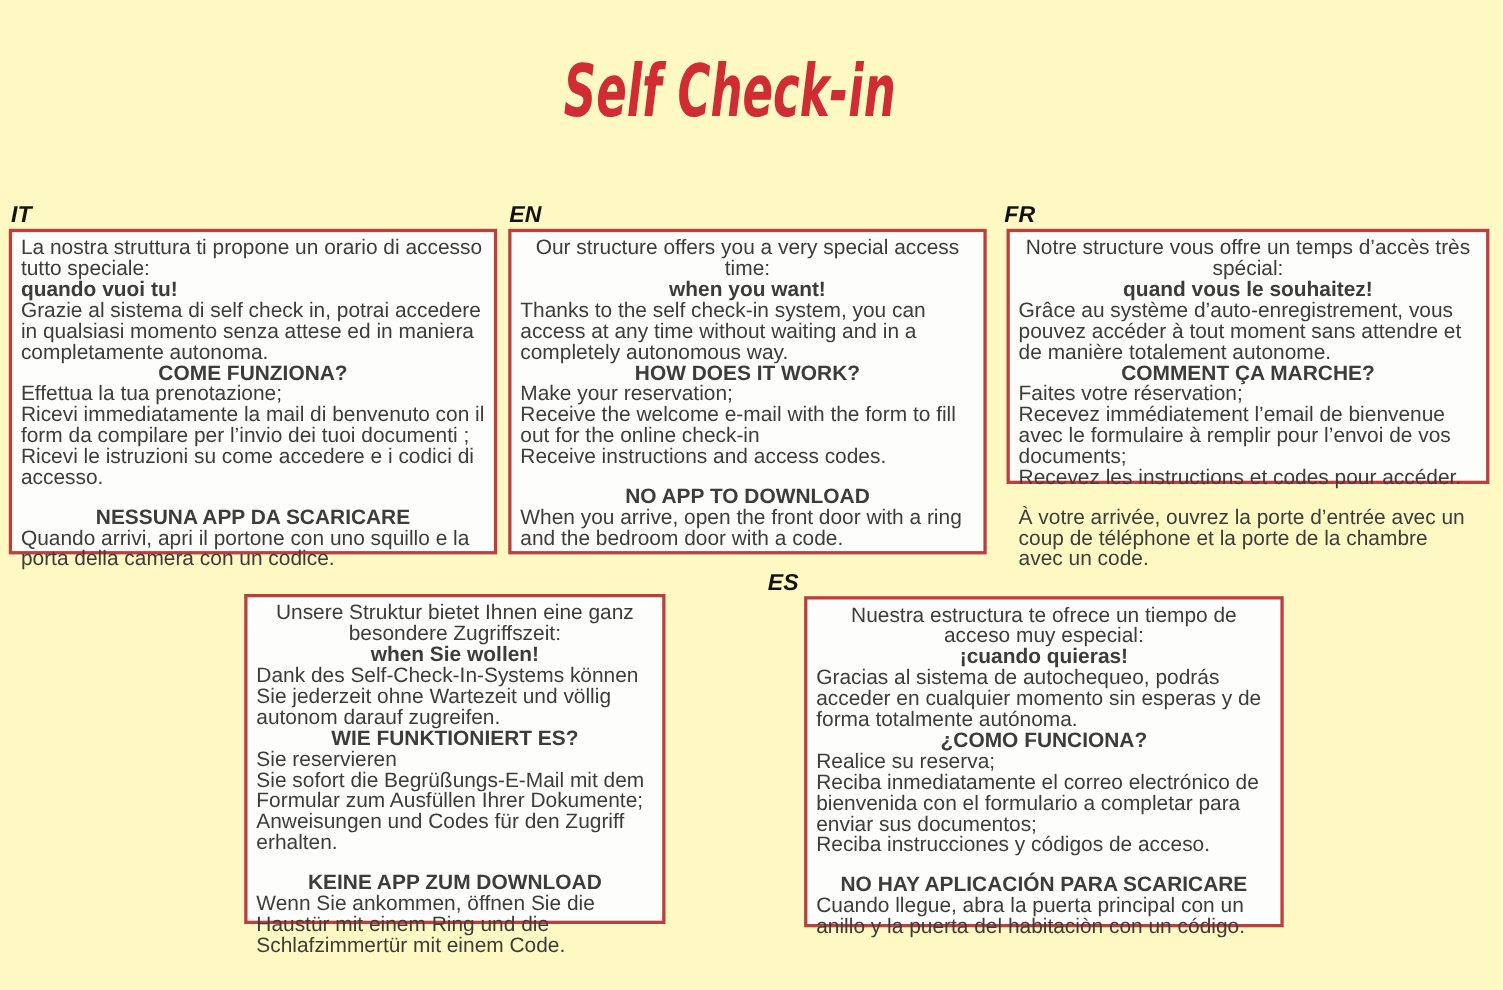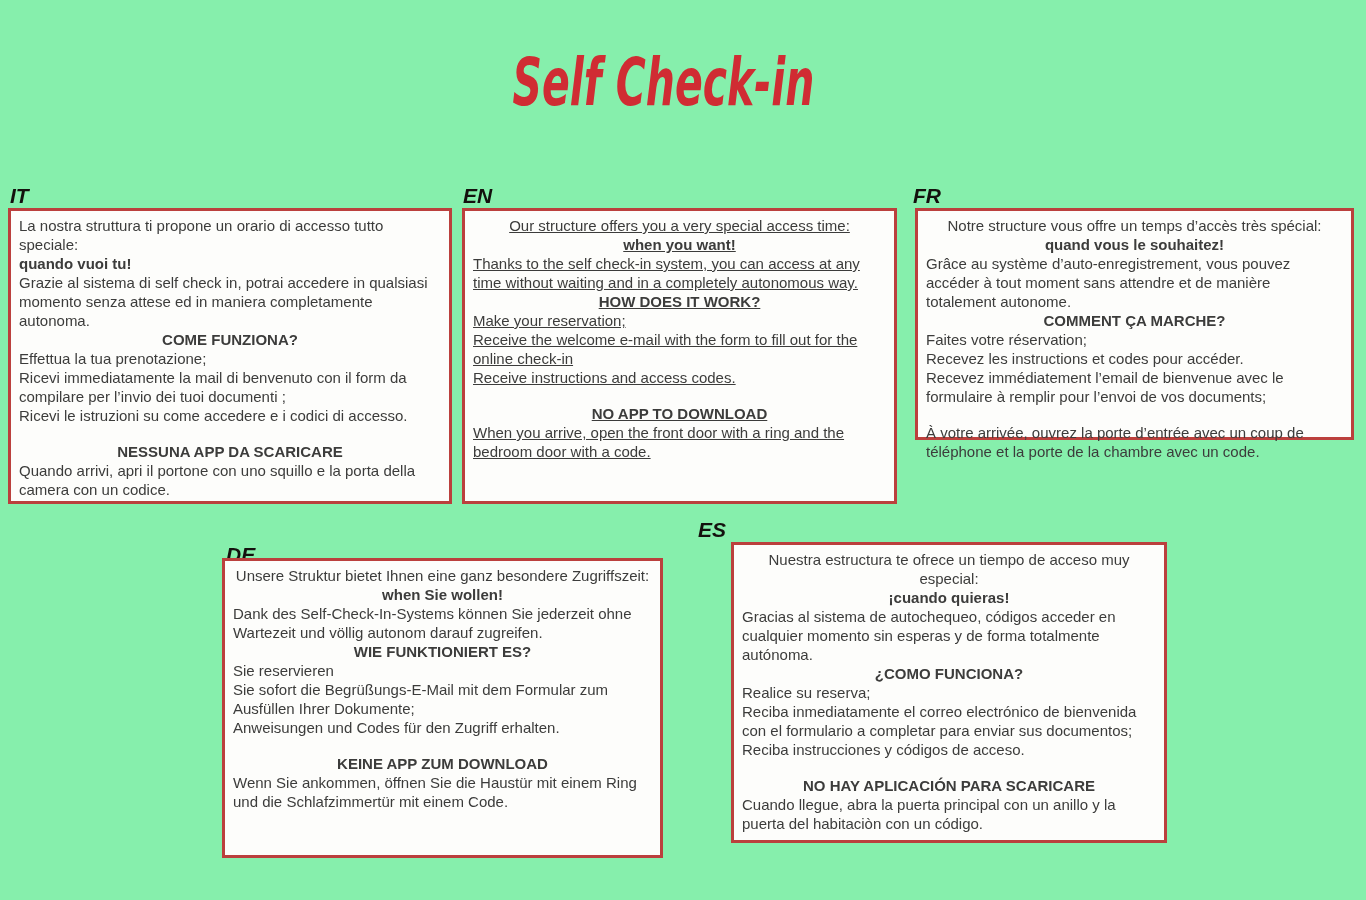--- a/index.html
+++ b/index.html
@@ -8,21 +8,21 @@
     width: 1366px;
     height: 900px;
     background: #fdfdfb;
     font-family: "Liberation Sans", sans-serif;
   }
   .poster {
     position: relative;
     width: 1366px;
     height: 900px;
     overflow: hidden;
-    background: #86efac;
+    background: #fef9c3;
   }
   .title-wrap {
     position: absolute;
     top: 50px;
     left: 0;
     width: 1326px;
     text-align: center;
     line-height: 1;
   }
   .title {
@@ -49,28 +49,28 @@
   #label-fr { left: 913px; top: 185px; }
   #label-de { left: 226px; top: 544px; }
   #label-es { left: 698px; top: 519px; }
 
   .box {
     position: absolute;
     box-sizing: border-box;
     border: 3px solid #bb403d;
     background: #fdfdfb;
     color: #3c3c3b;
-    font-size: 15px;
+    font-size: 19px;
     line-height: 19px;
     padding: 5px 8px;
   }
   #box-it { left: 8px;   top: 208px; width: 444px; height: 296px; }
-  #box-en { left: 462px; top: 208px; width: 435px; height: 296px; text-decoration: underline; }
+  #box-en { left: 462px; top: 208px; width: 435px; height: 296px; }
   #box-fr { left: 915px; top: 208px; width: 439px; height: 232px; }
-  #box-de { left: 222px; top: 558px; width: 441px; height: 300px; }
+  #box-de { left: 222px; top: 540px; width: 383px; height: 300px; }
   #box-es { left: 731px; top: 542px; width: 436px; height: 301px; }
 
   .box p { margin: 0; }
   .intro   { margin-bottom: 17px; }
   .intro.centered { text-align: center; }
   .desc    { margin-bottom: 17px; }
   .heading { font-weight: bold; text-align: center; }
   .steps   { margin-bottom: 17px; }
   .step    { }
   .arrival { }
@@ -113,22 +113,22 @@
     <p class="arrival">When you arrive, open the front door with a ring and the bedroom door with a code.</p>
   </div>
 
   <div class="lang-label" id="label-fr">FR</div>
   <div class="box" id="box-fr">
     <p class="intro centered"><span>Notre structure vous offre un temps d’accès très spécial:</span><br><strong>quand vous le souhaitez!</strong></p>
     <p class="desc">Grâce au système d’auto-enregistrement, vous pouvez accéder à tout moment sans attendre et de manière totalement autonome.</p>
     <p class="heading">COMMENT ÇA MARCHE?</p>
     <div class="steps">
       <div class="step">Faites votre réservation;</div>
+      <div class="step">Recevez immédiatement l’email de bienvenue avec le formulaire à remplir pour l’envoi de vos documents;</div>
       <div class="step">Recevez les instructions et codes pour accéder.</div>
-      <div class="step">Recevez immédiatement l’email de bienvenue avec le formulaire à remplir pour l’envoi de vos documents;</div>
     </div>
     <p class="arrival">À votre arrivée, ouvrez la porte d’entrée avec un coup de téléphone et la porte de la chambre avec un code.</p>
   </div>
 
   <div class="lang-label" id="label-de">DE</div>
   <div class="box" id="box-de">
     <p class="intro centered"><span>Unsere Struktur bietet Ihnen eine ganz besondere Zugriffszeit:</span><br><strong>when Sie wollen!</strong></p>
     <p class="desc">Dank des Self-Check-In-Systems können Sie jederzeit ohne Wartezeit und völlig autonom darauf zugreifen.</p>
     <p class="heading">WIE FUNKTIONIERT ES?</p>
     <div class="steps">
@@ -136,21 +136,21 @@
       <div class="step">Sie sofort die Begrüßungs-E-Mail mit dem Formular zum Ausfüllen Ihrer Dokumente;</div>
       <div class="step">Anweisungen und Codes für den Zugriff erhalten.</div>
     </div>
     <p class="heading">KEINE APP ZUM DOWNLOAD</p>
     <p class="arrival">Wenn Sie ankommen, öffnen Sie die Haustür mit einem Ring und die Schlafzimmertür mit einem Code.</p>
   </div>
 
   <div class="lang-label" id="label-es">ES</div>
   <div class="box" id="box-es">
     <p class="intro centered"><span>Nuestra estructura te ofrece un tiempo de acceso muy especial:</span><br><strong>¡cuando quieras!</strong></p>
-    <p class="desc">Gracias al sistema de autochequeo, códigos acceder en cualquier momento sin esperas y de forma totalmente autónoma.</p>
+    <p class="desc">Gracias al sistema de autochequeo, podrás acceder en cualquier momento sin esperas y de forma totalmente autónoma.</p>
     <p class="heading">¿COMO FUNCIONA?</p>
     <div class="steps">
       <div class="step">Realice su reserva;</div>
       <div class="step">Reciba inmediatamente el correo electrónico de bienvenida con el formulario a completar para enviar sus documentos;</div>
       <div class="step">Reciba instrucciones y códigos de acceso.</div>
     </div>
     <p class="heading">NO HAY APLICACIÓN PARA SCARICARE</p>
     <p class="arrival">Cuando llegue, abra la puerta principal con un anillo y la puerta del habitaciòn con un código.</p>
   </div>
 

